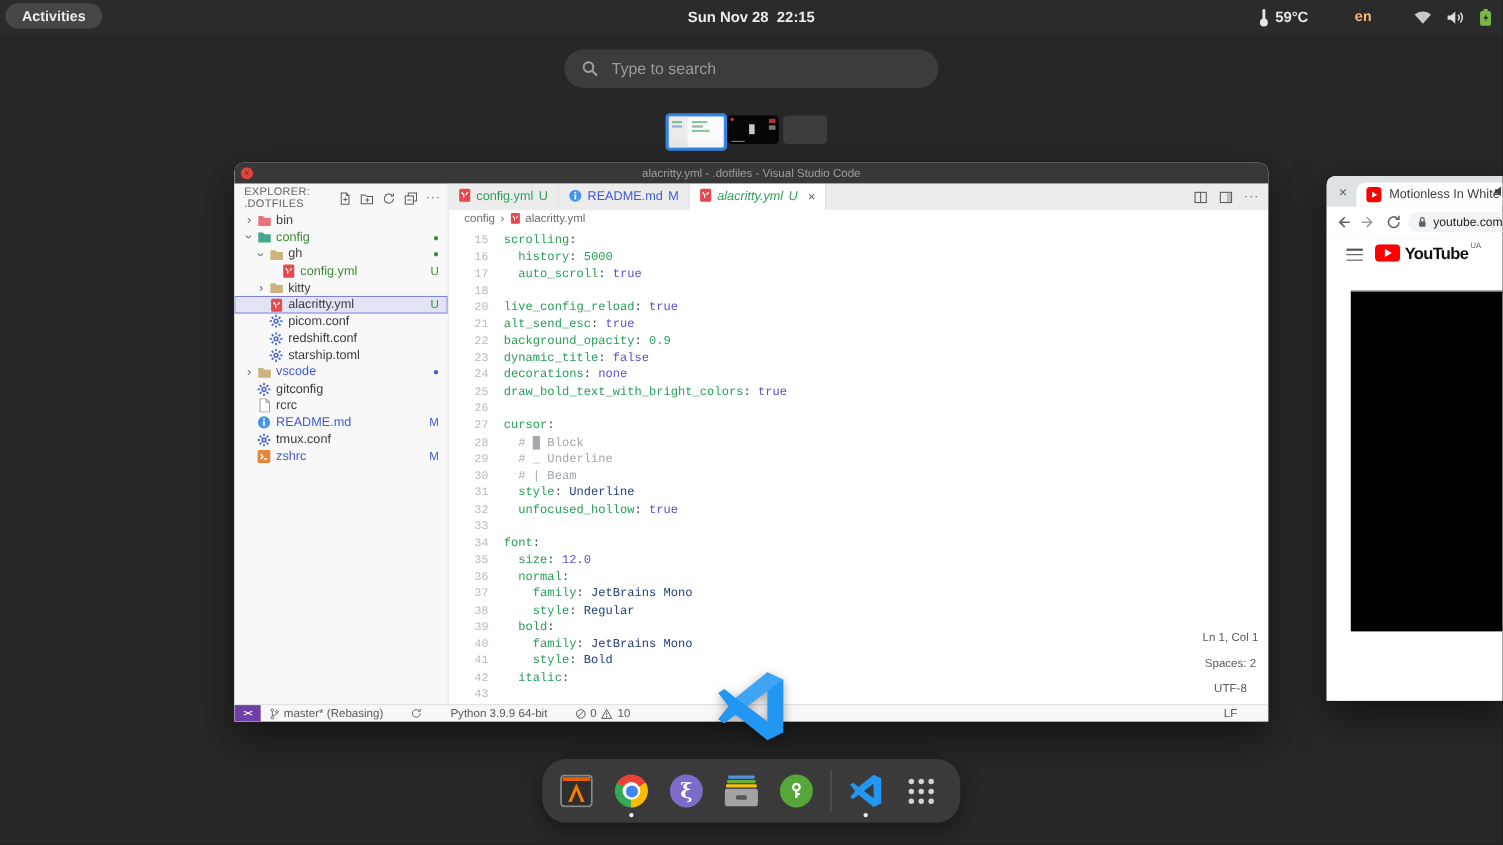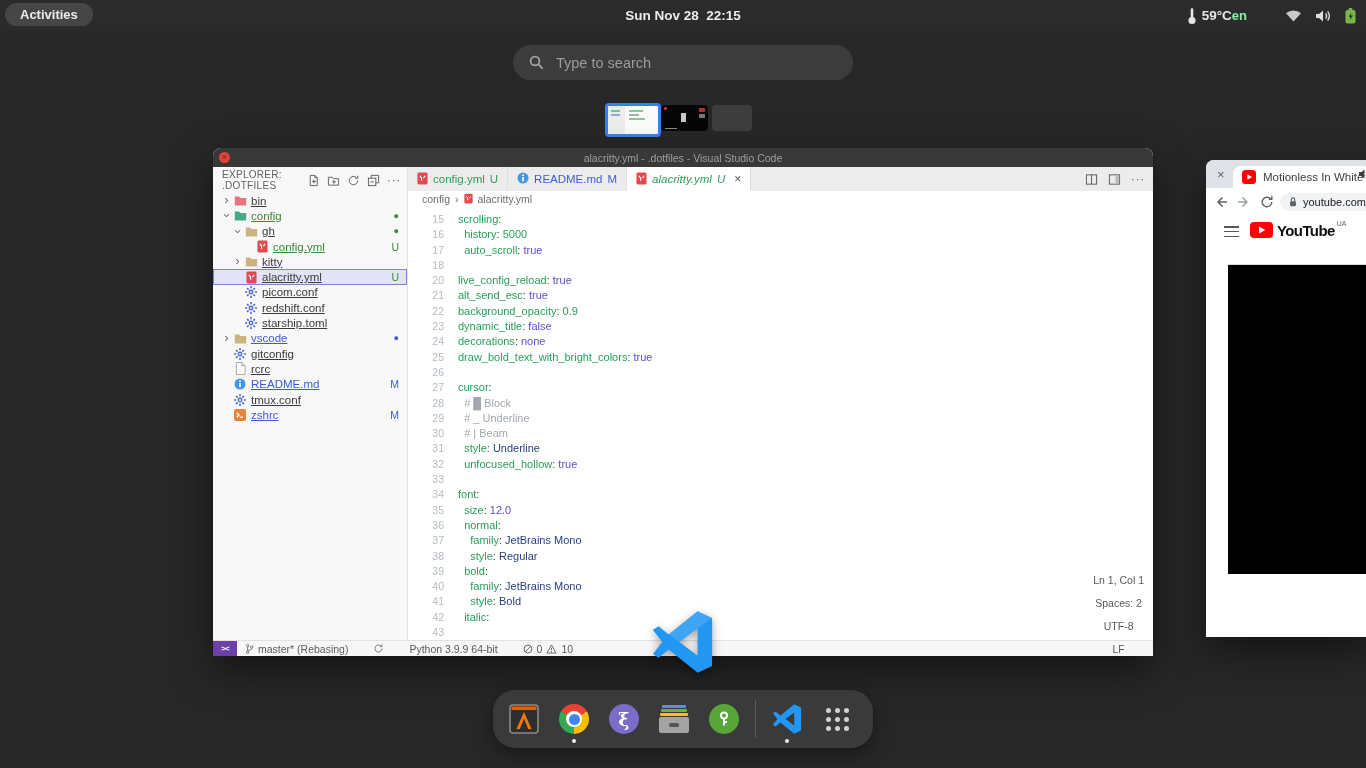--- a/index.html
+++ b/index.html
@@ -6,21 +6,21 @@
   .screen{position:relative;width:1366px;height:768px;background:#272727;overflow:hidden;
     font-family:"Liberation Sans",sans-serif;-webkit-font-smoothing:antialiased;}
   
   .top-bar{position:absolute;left:0;top:0;width:1366px;height:31px;background:#2b2b2b;}
   .activities{position:absolute;left:5px;top:3px;padding:4px 15px;border-radius:14px;background:#464646;
     color:#ececec;font-size:13px;font-weight:700;cursor:pointer;}
   .clock{position:absolute;left:0;right:0;top:0;height:31px;display:flex;align-items:center;justify-content:center;
     color:#ececec;font-size:13.5px;font-weight:700;white-space:pre;}
   .tb-right{position:absolute;right:10px;top:0;height:31px;display:flex;align-items:center;color:#e6e6e6;}
   .tb-temp{display:flex;align-items:center;gap:5px;font-size:13.5px;font-weight:700;}
-  .tb-lang{font-size:13px;font-weight:700;color:#86efac;}
+  .tb-lang{margin-left:42px;font-size:13px;font-weight:700;color:#fdba74;font-family:Liberation Mono, monospace;}
   .tb-icons{margin-left:38px;display:flex;align-items:center;gap:13px;}
   
   .search-pill{position:absolute;left:513px;top:45px;width:340px;height:35px;border-radius:18px;background:#3c3c3c;
     display:flex;align-items:center;padding:0 0 0 16px;box-sizing:border-box;}
   .search-pill input{flex:1;background:transparent;border:none;outline:none;color:#22c55e;font-size:14.5px;
     margin-left:10px;font-family:"Liberation Sans",sans-serif;}
   .search-pill input::placeholder{color:#9c9c9c;}
   
   .ws{position:absolute;border-radius:4px;overflow:hidden;cursor:pointer;}
   .ws1{left:605px;top:103px;width:50px;height:28px;border:3px solid #3584e4;background:#fbfbfb;}
@@ -41,41 +41,41 @@
   .sb-head{height:26px;display:flex;align-items:center;padding:0 6px 0 9px;}
   .sb-head-label{font-size:10px;color:#616161;letter-spacing:.3px;flex:1;}
   .sb-head-icons{display:flex;align-items:center;gap:7px;color:#5a5a5a;}
   .sb-head-icons svg{display:block;}
   .dots3{font-size:11px;color:#5a5a5a;letter-spacing:1px;line-height:10px;cursor:pointer;}
   .tree-row{height:15.3px;display:flex;align-items:center;font-size:11.5px;color:#3b3b3b;cursor:pointer;white-space:nowrap;}
   .tree-row.sel{background:#e2e4f5;box-shadow:inset 0 0 0 1px #7c82d4;}
   .chev{width:11px;min-width:11px;color:#6a6a6a;font-size:12px;display:inline-block;text-align:center;line-height:11px;}
   .chev.open{transform:rotate(90deg);}
   .t-ic{width:16px;min-width:16px;display:flex;justify-content:center;margin-right:3px;}
-  .t-lbl{flex:1;overflow:hidden;text-decoration:underline;}
+  .t-lbl{flex:1;overflow:hidden;}
   .t-lbl.green{color:#388a34;}
   .t-lbl.blue{color:#3d5bd9;}
   .t-badge{margin-left:auto;margin-right:8px;font-size:10.5px;}
   .t-badge.green{color:#388a34;}
   .t-badge.blue{color:#3d5bd9;}
   .t-badge.dot{font-size:9px;}
   
   .vs-editor{flex:1;display:flex;flex-direction:column;overflow:hidden;background:#fff;}
   .vs-tabbar{height:24px;background:#ececec;display:flex;position:relative;}
   .tab{display:flex;align-items:center;padding:0 9px;font-size:11.5px;border-right:1px solid #dfdfdf;background:#ececec;cursor:pointer;}
   .tab.active{background:#fff;}
   .tab .lab{margin-left:5px;}
   .tab .bdg{margin-left:5px;}
   .tab.green .lab,.tab.green .bdg{color:#2f9e58;}
   .tab.blue .lab,.tab.blue .bdg{color:#3d5bd9;}
   .tab.italic .lab,.tab.italic .bdg{font-style:italic;}
   .tab .x{margin-left:9px;color:#555;font-size:12px;}
   .ed-actions{position:absolute;right:8px;top:0;height:24px;display:flex;align-items:center;gap:10px;color:#555;}
   .vs-breadcrumb{height:15px;display:flex;align-items:center;padding-left:14px;font-size:10.5px;color:#6e6e6e;gap:5px;background:#fff;}
-  .vs-code{flex:1;overflow:hidden;padding-top:6px;font-family:Liberation Sans, sans-serif;font-size:11px;}
+  .vs-code{flex:1;overflow:hidden;padding-top:6px;font-family:Liberation Mono, monospace;font-size:11px;}
   .code-line{height:15.3px;line-height:15.3px;display:flex;}
   .ln{width:36px;min-width:36px;text-align:right;padding-right:14px;color:#b4bac4;font-size:10.5px;}
   .ct{white-space:pre;}
   .tk-k{color:#279f58;}.tk-d{color:#444;}.tk-n{color:#279f58;}.tk-b{color:#5b50cf;}
   .tk-s{color:#27417f;}.tk-c{color:#a2a8ad;}
   
   .vs-status{position:absolute;left:0;right:0;bottom:0;height:15px;background:#f7f7f7;border-top:1px solid #e2e2e2;
     display:flex;align-items:center;font-size:10.5px;color:#5a5a5a;}
   .sb-remote{width:24px;height:15px;background:#6d40a8;color:#fff;display:flex;align-items:center;justify-content:center;
     font-size:8px;font-weight:700;letter-spacing:-1px;}

